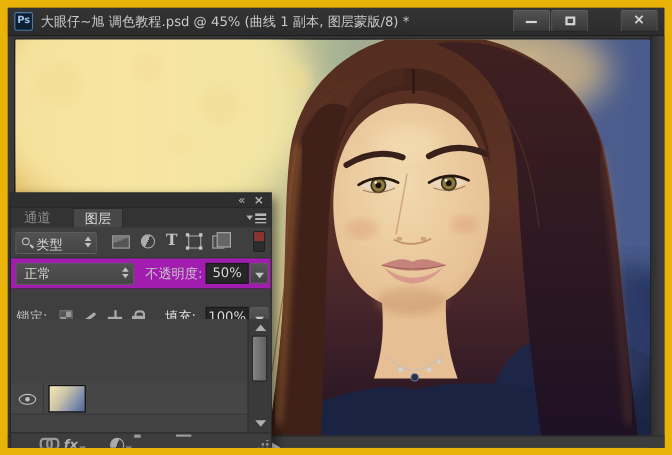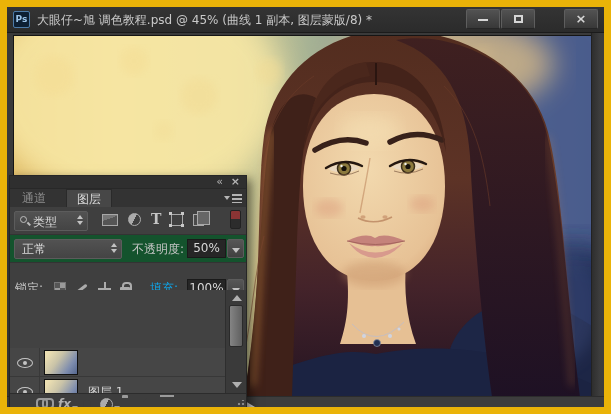--- a/index.html
+++ b/index.html
@@ -58,42 +58,42 @@
   .updown .d{border-top:4px solid #c2c2c2;}
   .f-icons{position:absolute;left:92px;top:6px;display:flex;gap:10px;align-items:center;}
   .ic-img{width:16px;height:12px;border:1px solid #a8a8a8;background:linear-gradient(160deg,#777 40%,#555 40%);}
   .ic-adj{width:13px;height:13px;border-radius:50%;border:1px solid #ababab;background:linear-gradient(115deg,#ababab 48%,transparent 48%);}
   .ic-T{color:#c4c4c4;font-family:"DejaVu Serif",serif;font-size:14px;line-height:13px;font-weight:bold;}
   .ic-shape{width:12px;height:12px;border:1px solid #a8a8a8;position:relative;}
   .ic-shape::before{content:'';position:absolute;left:-3px;top:-3px;width:3px;height:3px;background:#c8c8c8;box-shadow:12px 0 #c8c8c8,0 12px #c8c8c8,12px 12px #c8c8c8;}
   .ic-smart{width:11px;height:12px;border:1px solid #a8a8a8;position:relative;background:#4a4a4a;}
   .ic-smart::before{content:'';position:absolute;left:3px;top:-4px;width:11px;height:12px;border:1px solid #a8a8a8;background:#666;}
   .f-toggle{position:absolute;right:5px;top:3px;width:11px;height:19px;border-radius:2px;border:1px solid #222;background:linear-gradient(#8a3434 0 45%,#2c2c2c 45%);}
-  .p-blend{position:absolute;left:0;top:59px;width:100%;height:28px;background:#14532d;}
+  .p-blend{position:absolute;left:0;top:59px;width:100%;height:28px;background:#a21caf;}
   .ddl{position:absolute;background:linear-gradient(#525252,#444);border:1px solid #5c5c5c;border-radius:2px;height:20px;line-height:18px;color:#d8d8d8;padding-left:7px;}
   .blend-ddl{left:4px;top:4px;width:108px;}
   .op-label{position:absolute;left:122px;top:6px;color:#c6c6c6;}
   .val-box{position:absolute;width:39px;height:19px;background:#262626;border:1px solid #1a1a1a;color:#d8d8d8;text-align:center;line-height:17px;}
   .val-op{left:177px;top:4px;}
   .dd-btn{position:absolute;width:17px;height:19px;background:linear-gradient(#565656,#404040);border:1px solid #5c5c5c;border-radius:2px;}
   .dd-btn i{position:absolute;left:4px;top:8px;width:0;height:0;border-left:4px solid transparent;border-right:4px solid transparent;border-top:5px solid #c2c2c2;}
   .ddb-op{left:217px;top:4px;}
   .p-lock{position:absolute;left:0;top:74px;width:100%;height:27px;background:#3f3f3f;margin-top:25px;}
   .lock-label{position:absolute;left:5px;top:5px;color:#c6c6c6;}
   .lk-icons{position:absolute;left:44px;top:6px;display:flex;gap:9px;align-items:center;}
   .ic-check{width:12px;height:12px;background:conic-gradient(#9a9a9a 25%,#565656 0 50%,#9a9a9a 0 75%,#565656 0);border:1px solid #777;}
   .ic-brush{width:14px;height:14px;position:relative;}
   .ic-brush::before{content:'';position:absolute;left:1px;top:6px;width:12px;height:3px;background:#ababab;transform:rotate(-38deg);border-radius:2px;}
   .ic-brush::after{content:'';position:absolute;left:0;top:10px;width:4px;height:3px;background:#8a8a8a;transform:rotate(-38deg);}
   .ic-move{width:13px;height:13px;position:relative;}
   .ic-move::before{content:'';position:absolute;left:6px;top:0;width:2px;height:13px;background:#ababab;}
   .ic-move::after{content:'';position:absolute;left:0;top:6px;width:13px;height:2px;background:#ababab;}
   .ic-lock{width:10px;height:8px;background:#ababab;position:relative;margin-top:5px;border-radius:1px;}
   .ic-lock::before{content:'';position:absolute;left:2px;top:-5px;width:6px;height:6px;border:2px solid #ababab;border-bottom:none;border-radius:4px 4px 0 0;}
-  .fill-label{position:absolute;left:140px;top:5px;color:#0ea5e9;}
+  .fill-label{position:absolute;left:140px;top:5px;color:#e5e5e5;}
   .val-fill{left:177px;top:4px;}
   .ddb-fill{left:217px;top:4px;}
 
   
   .p-list{position:absolute;left:0;top:114px;width:100%;height:103px;background:#424242;}
   .lrow{position:absolute;left:0;width:216px;height:29px;border-bottom:1px solid #383838;background:#464646;}
   .lrow .sel{position:absolute;left:30px;top:0;right:0;bottom:0;}
   .lrow.selected .sel{background:#57647a;}
   .eye-col{position:absolute;left:0;top:0;width:30px;height:100%;border-right:1px solid #393939;}
   .eye{position:absolute;left:7px;top:10px;width:16px;height:10px;border:1px solid #c4c4c4;border-radius:50%;}
@@ -330,28 +330,20 @@
     </div>
 
     <div class="p-list">
       <div class="lrow" style="top:58px">
         <div class="sel"></div>
         <div class="eye-col">
             <span class="eye"></span>
           </div>
         <span class="thumb th-img"></span>
       </div>
-      <div class="lrow" style="top:87px">
-        <div class="sel"></div>
-        <div class="eye-col">
-            <span class="eye"></span>
-          </div>
-        <span class="thumb th-img"></span>
-        <span class="lname ln-img">图层 1</span>
-      </div>
       <div class="scrollbar">
         <span class="sc-up"></span>
         <span class="sc-thumb"></span>
         <span class="sc-dn"></span>
       </div>
     </div>
 
     <div class="p-footer">
       <span class="ft ic-chain" style="left:26px"></span>
       <span class="ft ic-fx" style="left:48px;top:3px">fx</span>

